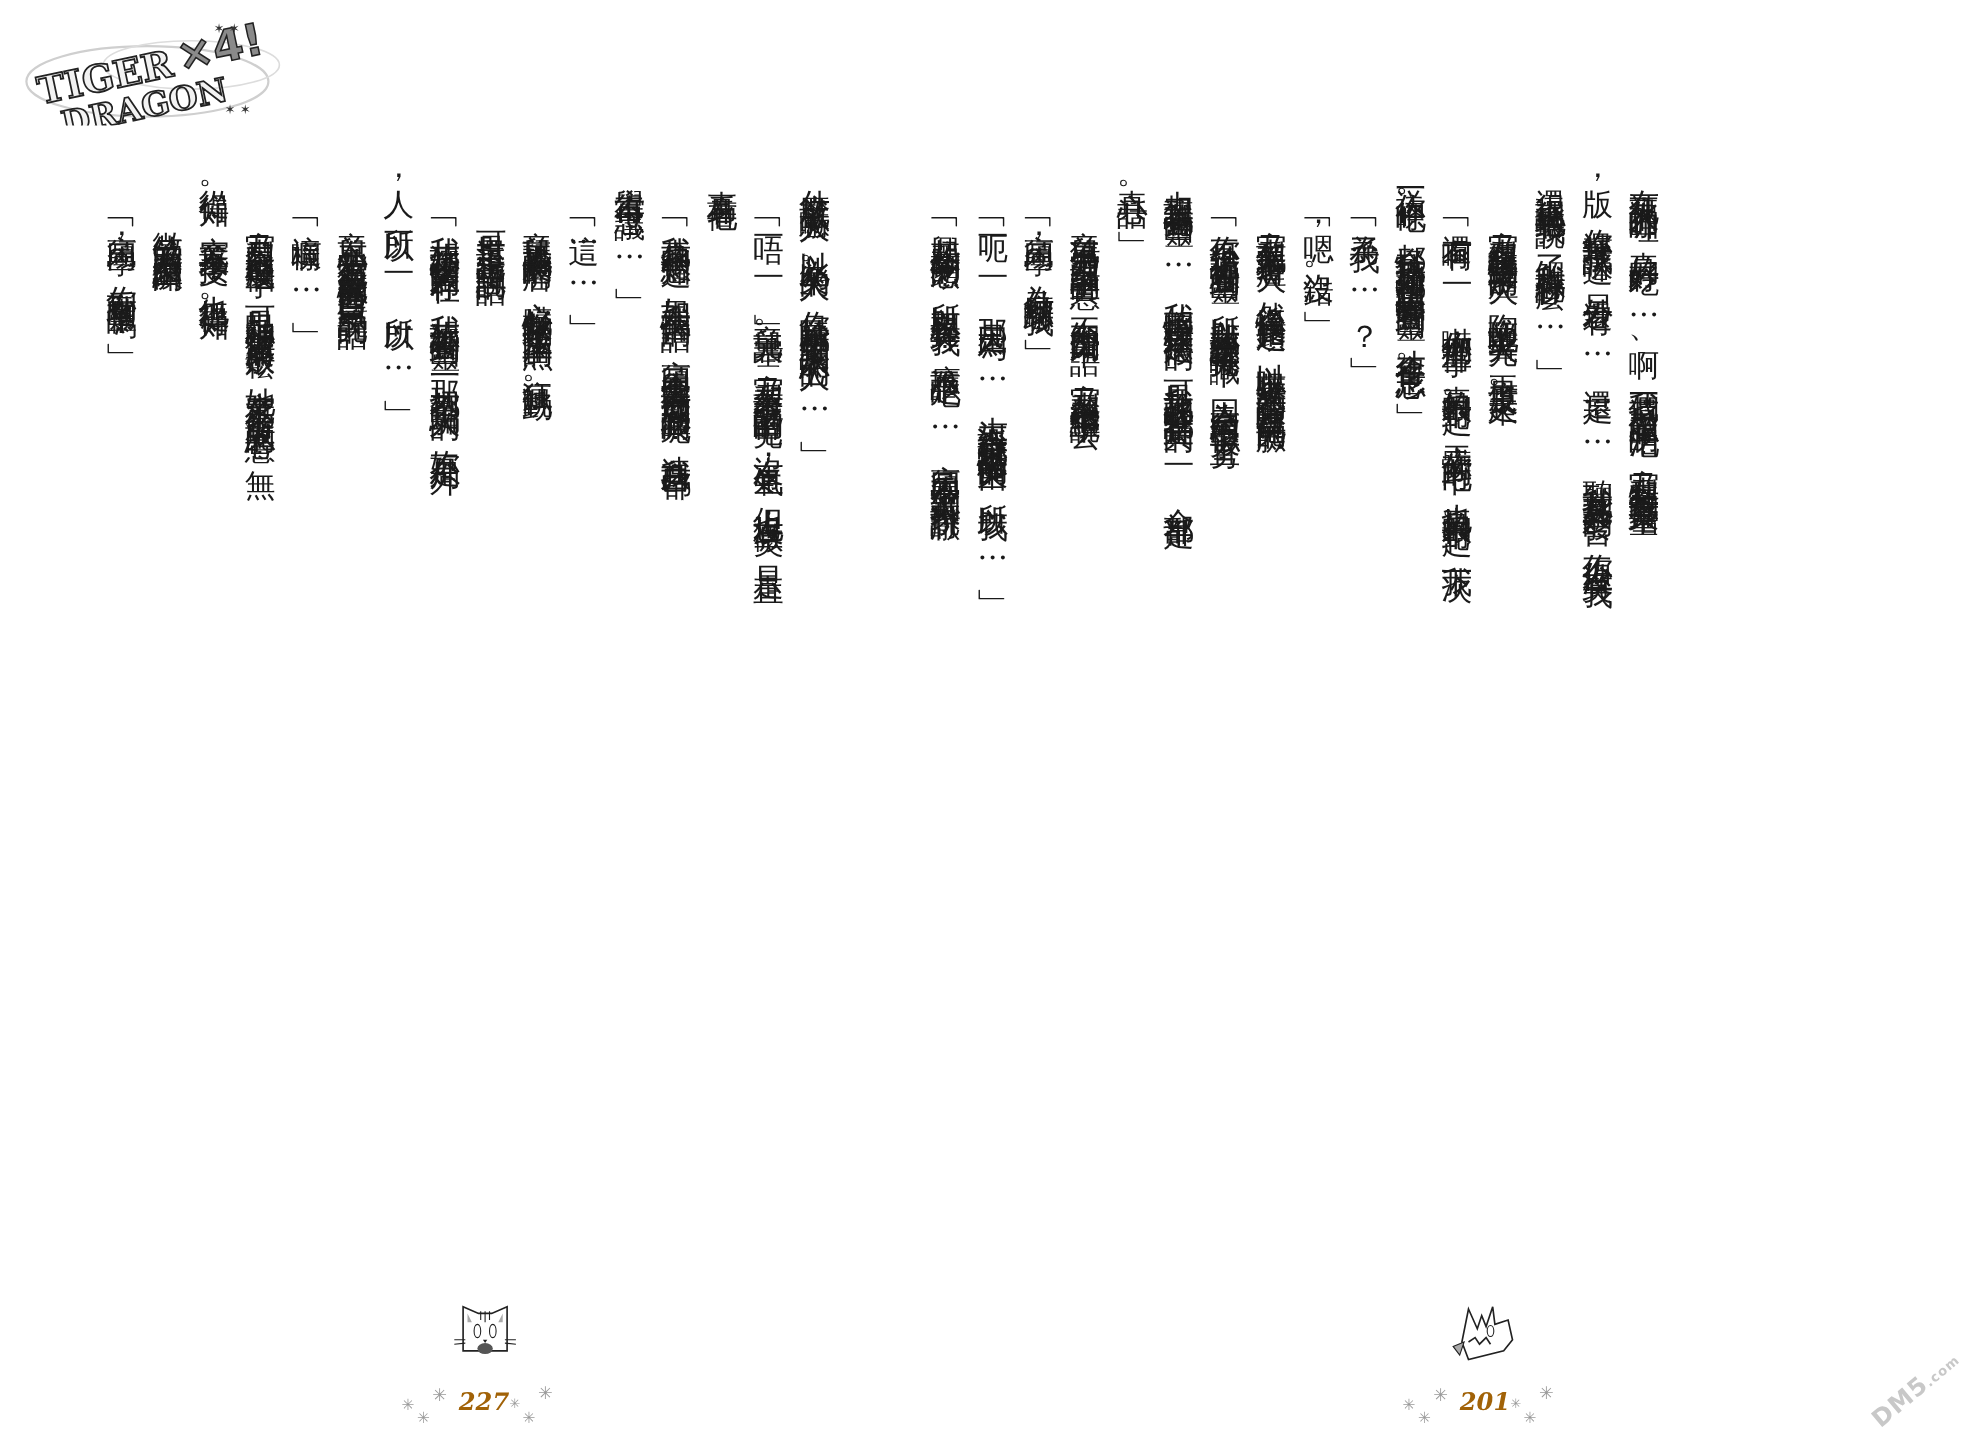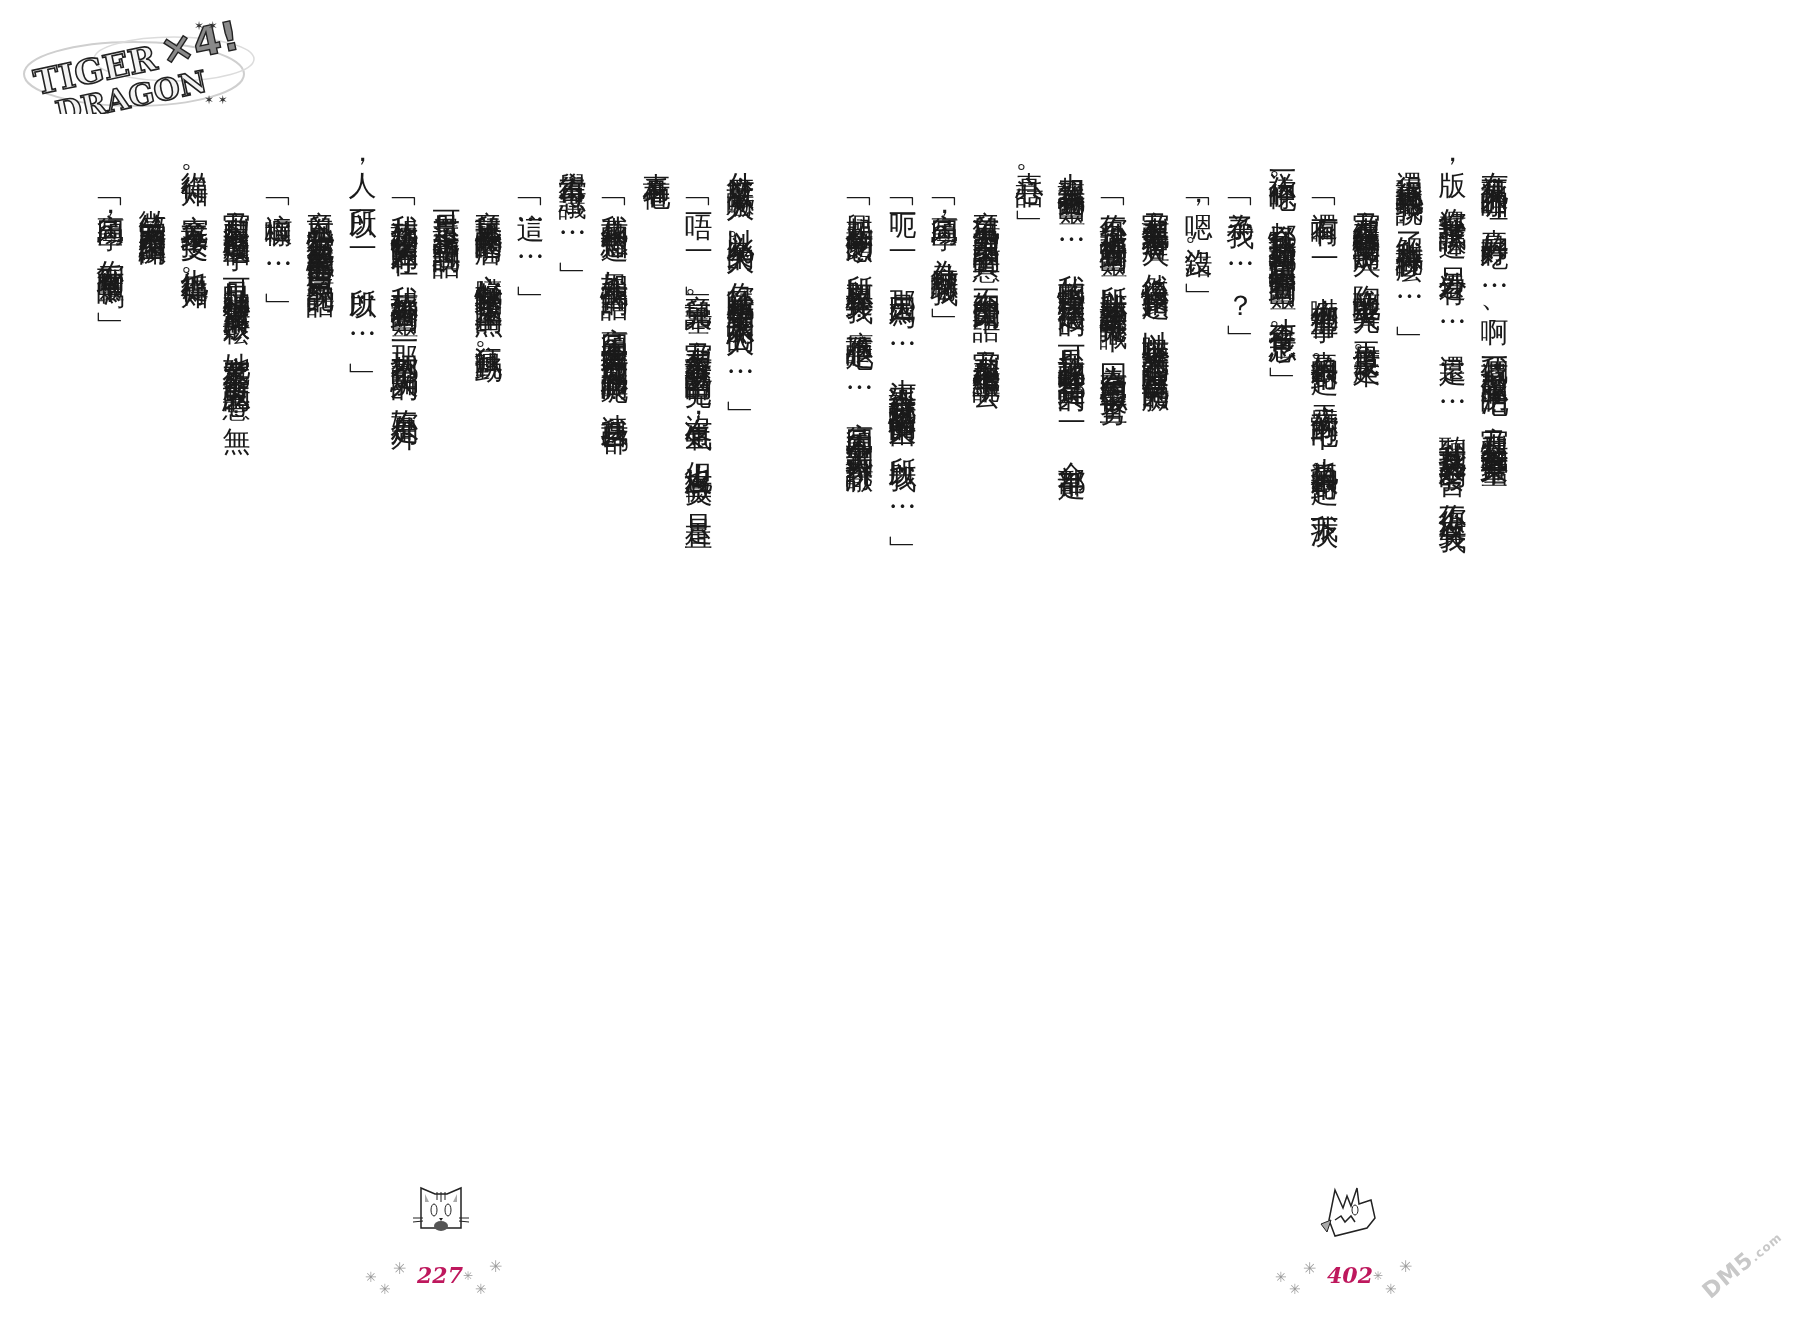--- a/index.html
+++ b/index.html
@@ -34,21 +34,21 @@
     .logo svg { width: 100%; height: 100%; }
 
     .folio {
       position: absolute;
       width: 170px; height: 120px;
     }
     .folio .mascot { position: absolute; left: 50px; top: 0; width: 70px; height: 70px; }
     .folio .num {
       position: absolute; left: 0; width: 170px; top: 82px; text-align: center;
       font-family: "DejaVu Serif", serif; font-style: italic; font-weight: bold;
-      font-size: 22px; color: #be185d;
+      font-size: 22px; color: #a16207;
     }
     .folio .stars { position: absolute; left: 0; top: 70px; width: 170px; height: 50px; }
 
     .watermark {
       position: absolute; left: 1705px; top: 1245px; width: 100px; height: 60px;
       transform: rotate(-40deg);
       font-family: "DejaVu Sans", sans-serif; font-weight: bold;
       color: #c8c8c8; font-size: 22px; letter-spacing: 1px;
     }
     .watermark small { font-size: 12px; }
@@ -102,21 +102,21 @@
     <svg class="stars" viewBox="0 0 170 50">
       <g fill="#9a9a9a">
         <text x="10" y="32" font-size="14">✳</text>
         <text x="24" y="44" font-size="14">✳</text>
         <text x="38" y="24" font-size="16">✳</text>
         <text x="108" y="30" font-size="12">✳</text>
         <text x="120" y="44" font-size="14">✳</text>
         <text x="134" y="22" font-size="16">✳</text>
       </g>
     </svg>
-    <div class="num">402</div>
+    <div class="num">201</div>
   </div>
 
   <div class="page page-left"></div>
   <div id="left-cols">
       <div class="col" style="left: 724px; top: 150px;">什麼就故意嚇人，以此為樂的人。你是隨時都想要讓別人開心的人……」</div>
       <div class="col" style="left: 682px; top: 188px;">「唔——」竜兒語塞。実乃梨看著說不出話的竜兒，沒有生氣，但也沒有微笑，只是直</div>
       <div class="col" style="left: 640px; top: 150px;">直看著他：</div>
       <div class="col" style="left: 598px; top: 188px;">「我真的很想知道，如果我害怕的話，高須同學會因為什麼而感到高興呢？連我自己都</div>
       <div class="col" style="left: 556px; top: 150px;">覺得不可思議……」</div>
       <div class="col" style="left: 514px; top: 188px;">「這……」</div>

